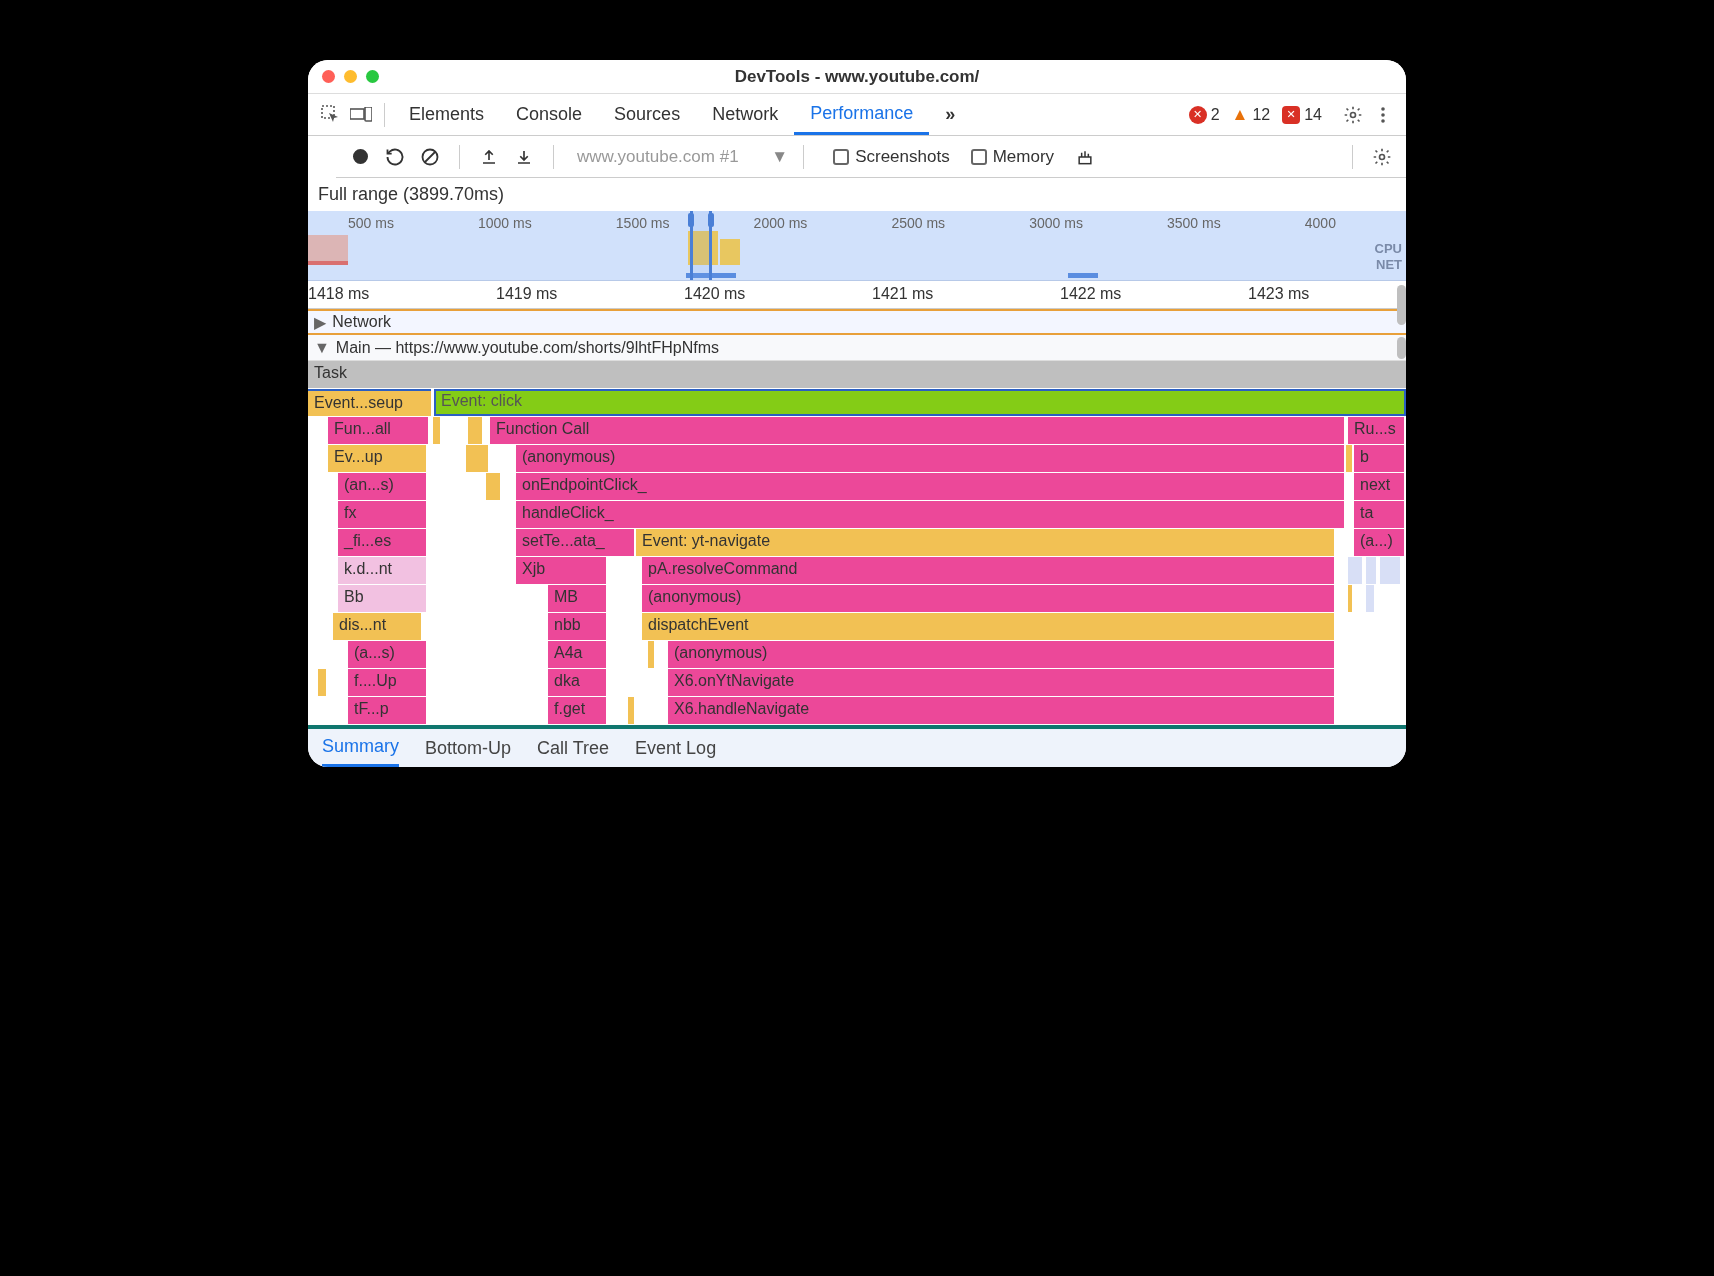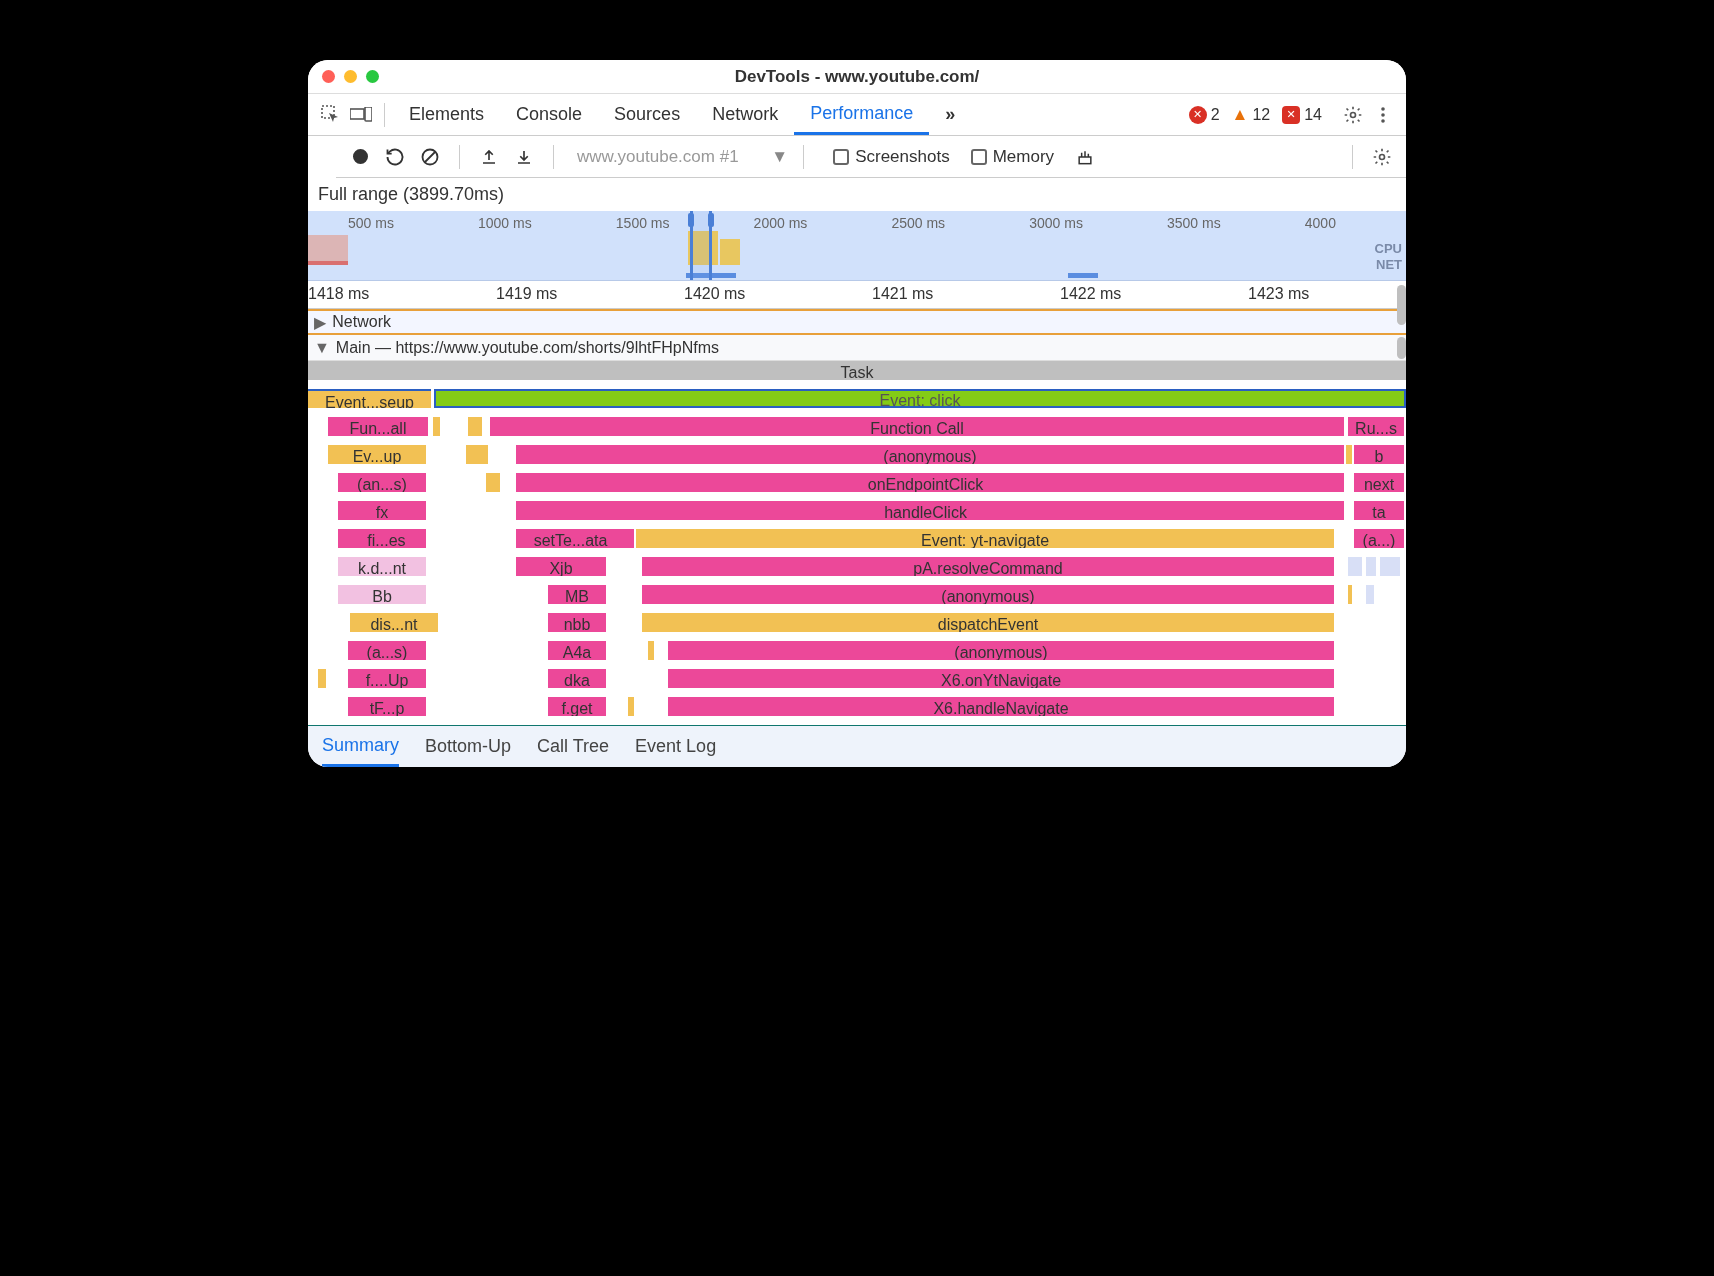--- a/index.html
+++ b/index.html
@@ -46,29 +46,29 @@
   .ruler{height:28px;position:relative;border-bottom:1px solid #ccc;font-size:16px;color:#333;}
   .rtick{position:absolute;top:4px;}
   
   .rowhdr{height:26px;background:#f3f6ff;border-bottom:1px solid #e0c070;display:flex;align-items:center;font-size:16px;color:#333;padding-left:6px;}
   .rowhdr .tri{display:inline-block;margin-right:6px;color:#666;}
   .rowhdr.main{border-bottom:1px solid #ddd;background:#f8f9fb;}
   .rowhdr.net{border-top:2px solid #e8a03a;border-bottom:2px solid #e8a03a;}
   
   .flame{position:relative;background:#fff;min-height:360px;border-right:18px solid transparent;}
   .flrow{position:relative;height:28px;font-size:16px;}
-  .bar{position:absolute;top:0;height:19px;overflow:hidden;white-space:nowrap;padding:3px 6px;color:#333;text-align:center;}
+  .bar{position:absolute;top:0;height:27px;overflow:hidden;white-space:nowrap;padding:3px 6px;color:#333;}
   .gray{background:#bfbfbf;color:#333;}
   .gold{background:#f2c154;}
   .gold-sel{background:#84cc16;border:2px solid #2b5fc2;color:#555;padding:1px 5px;}
   .lav{background:#ec4899;}
   .pink{background:#f2c1e1;}
   .lavl{background:#d8dff6;}
   
-  .dtabs{height:42px;border-top:1px solid #0f766e;display:flex;align-items:center;gap:26px;font-size:18px;padding:0 14px;background:#eef3fb;}
+  .dtabs{height:42px;border-top:4px solid #0f766e;display:flex;align-items:center;gap:26px;font-size:18px;padding:0 14px;background:#eef3fb;}
   .dtab{color:#444;height:100%;display:inline-flex;align-items:center;}
   .dtab.active{color:#1a73e8;border-bottom:3px solid #1a73e8;}
   svg{display:block;}
 </style>
 </head>
 <body>
 
 <div class="window">
 
   <div class="titlebar">
@@ -295,21 +295,21 @@
 
     <div class="flrow">
       <div class="bar pink" style="left:30px;width:88px;">Bb</div>
       <div class="bar lav" style="left:240px;width:58px;">MB</div>
       <div class="bar lav" style="left:334px;width:692px;">(anonymous)</div>
       <div class="bar gold" style="left:1040px;width:4px;padding:0;"></div>
       <div class="bar lavl" style="left:1058px;width:8px;padding:0;"></div>
     </div>
 
     <div class="flrow">
-      <div class="bar gold" style="left:42px;width:88px;">dis...nt</div>
+      <div class="bar gold" style="left:25px;width:88px;">dis...nt</div>
       <div class="bar lav" style="left:240px;width:58px;">nbb</div>
       <div class="bar gold" style="left:334px;width:692px;">dispatchEvent</div>
     </div>
 
     <div class="flrow">
       <div class="bar lav" style="left:40px;width:78px;padding-left:6px;">(a...s)</div>
       <div class="bar lav" style="left:240px;width:58px;">A4a</div>
       <div class="bar gold" style="left:340px;width:6px;padding:0;"></div>
       <div class="bar lav" style="left:360px;width:666px;">(anonymous)</div>
     </div>

